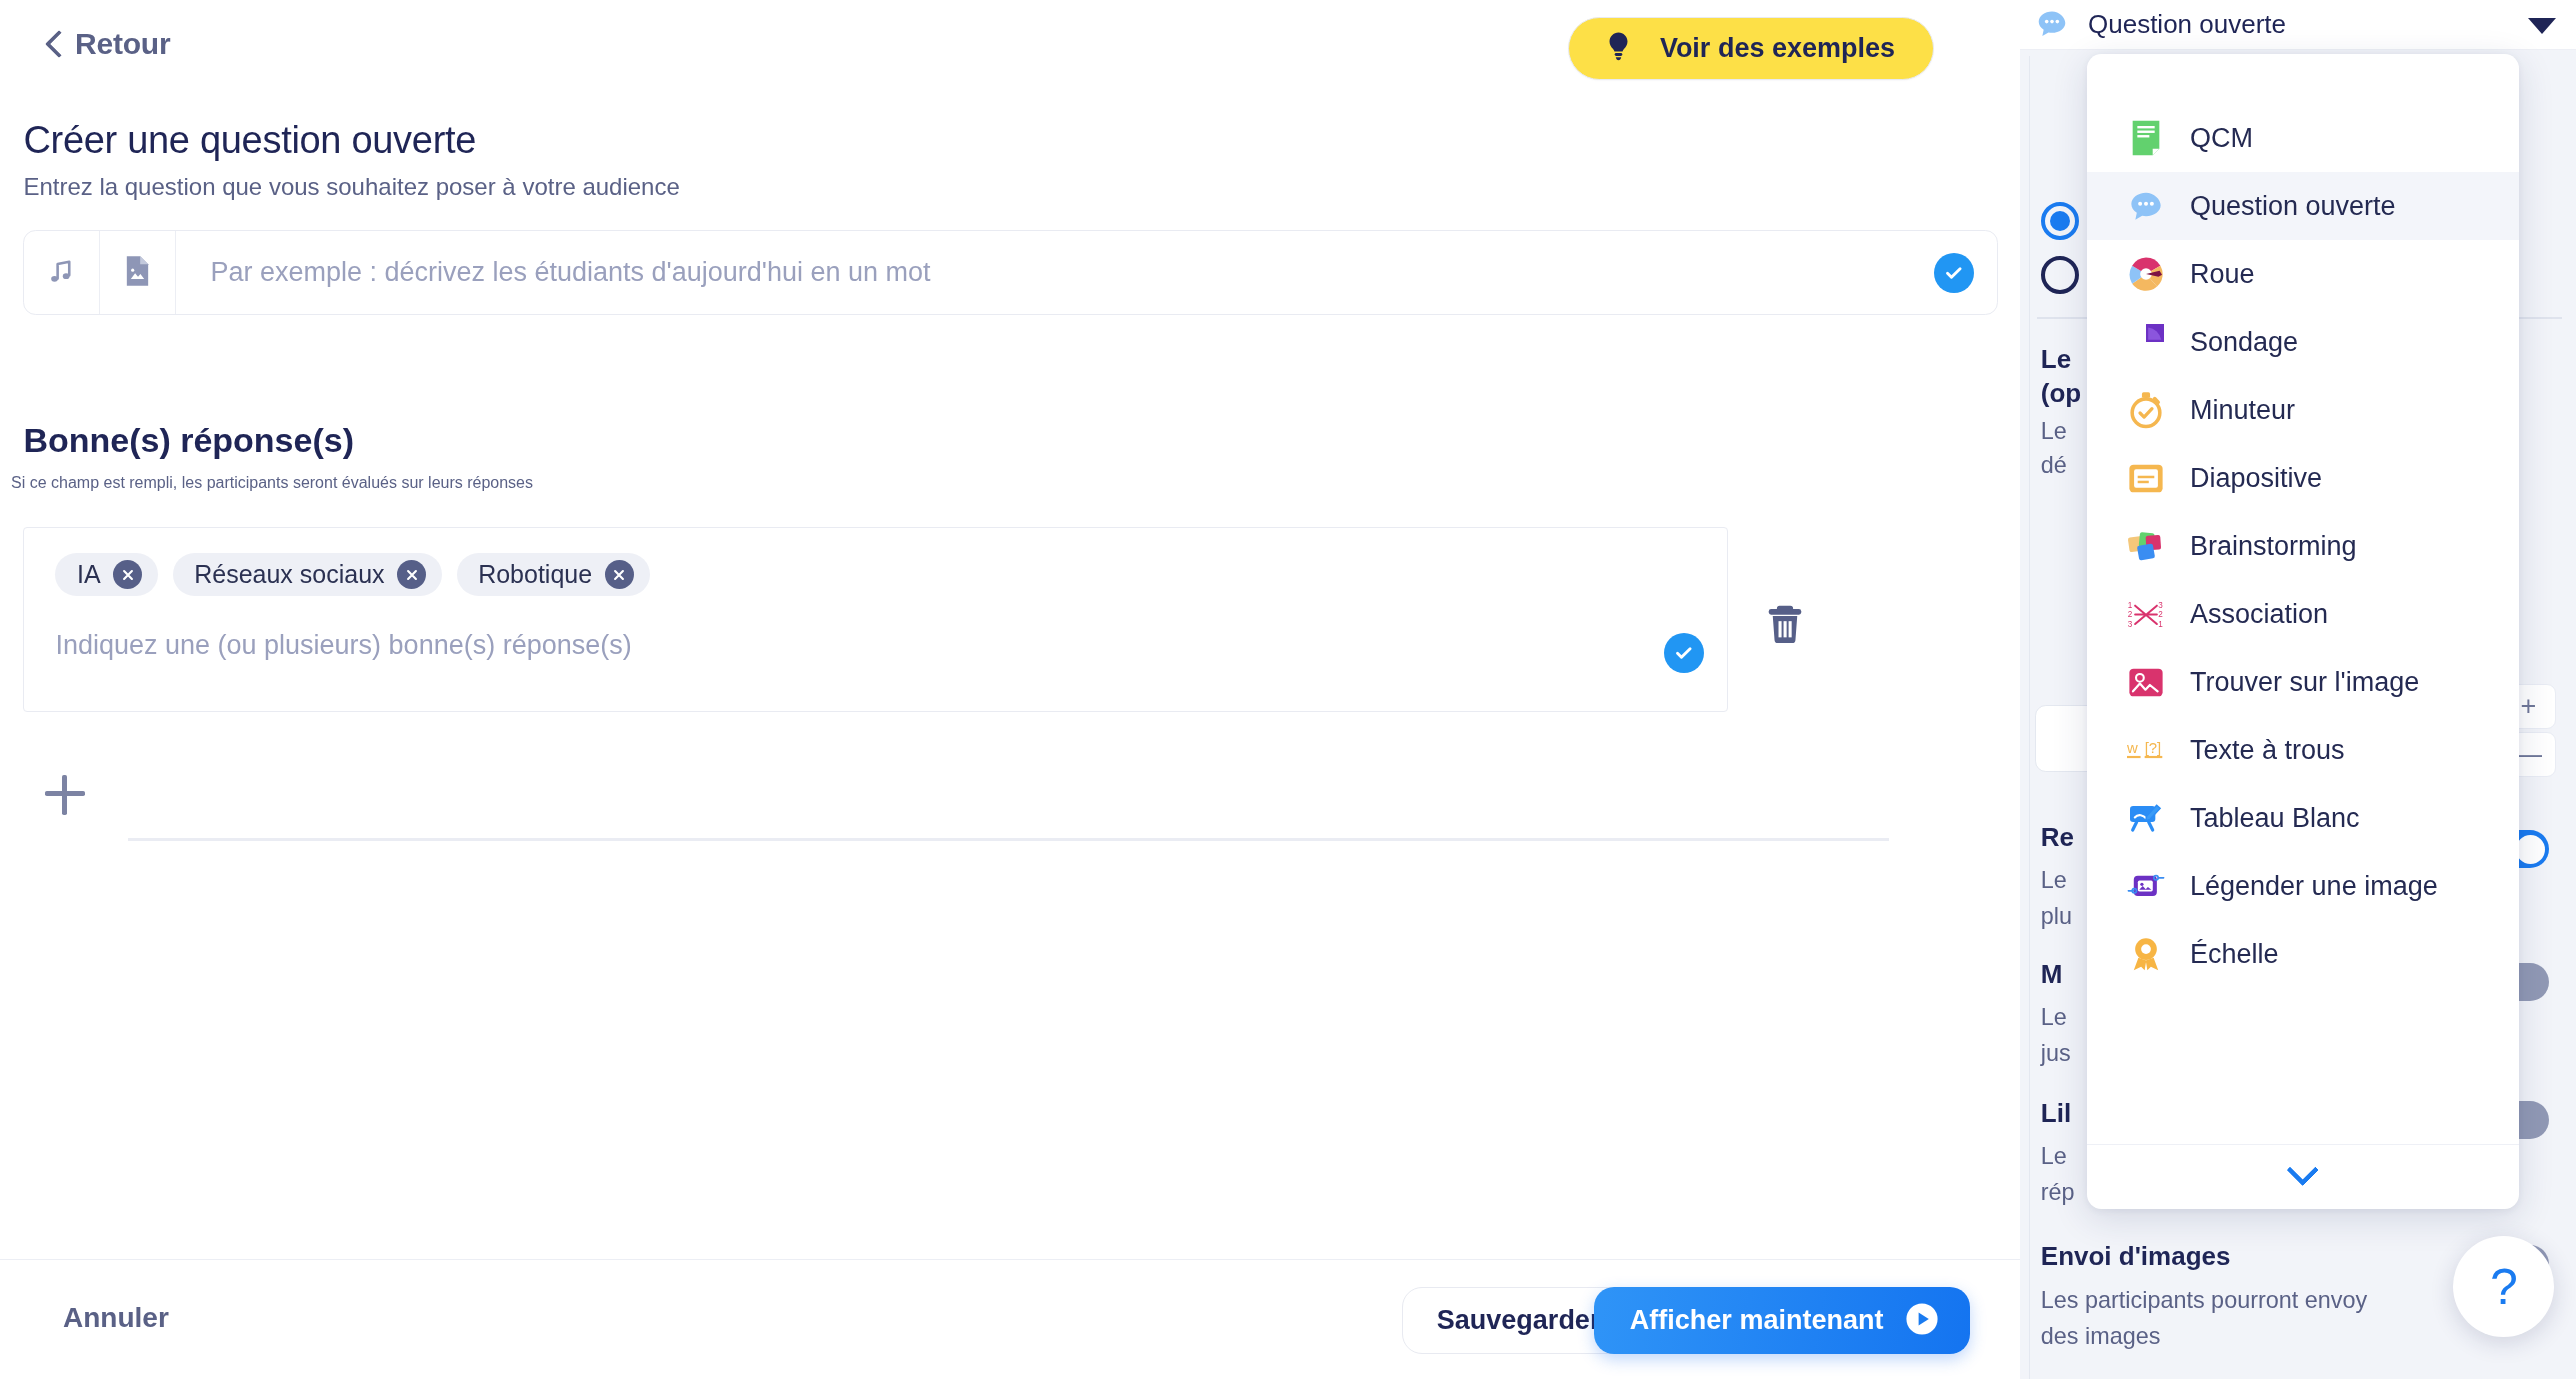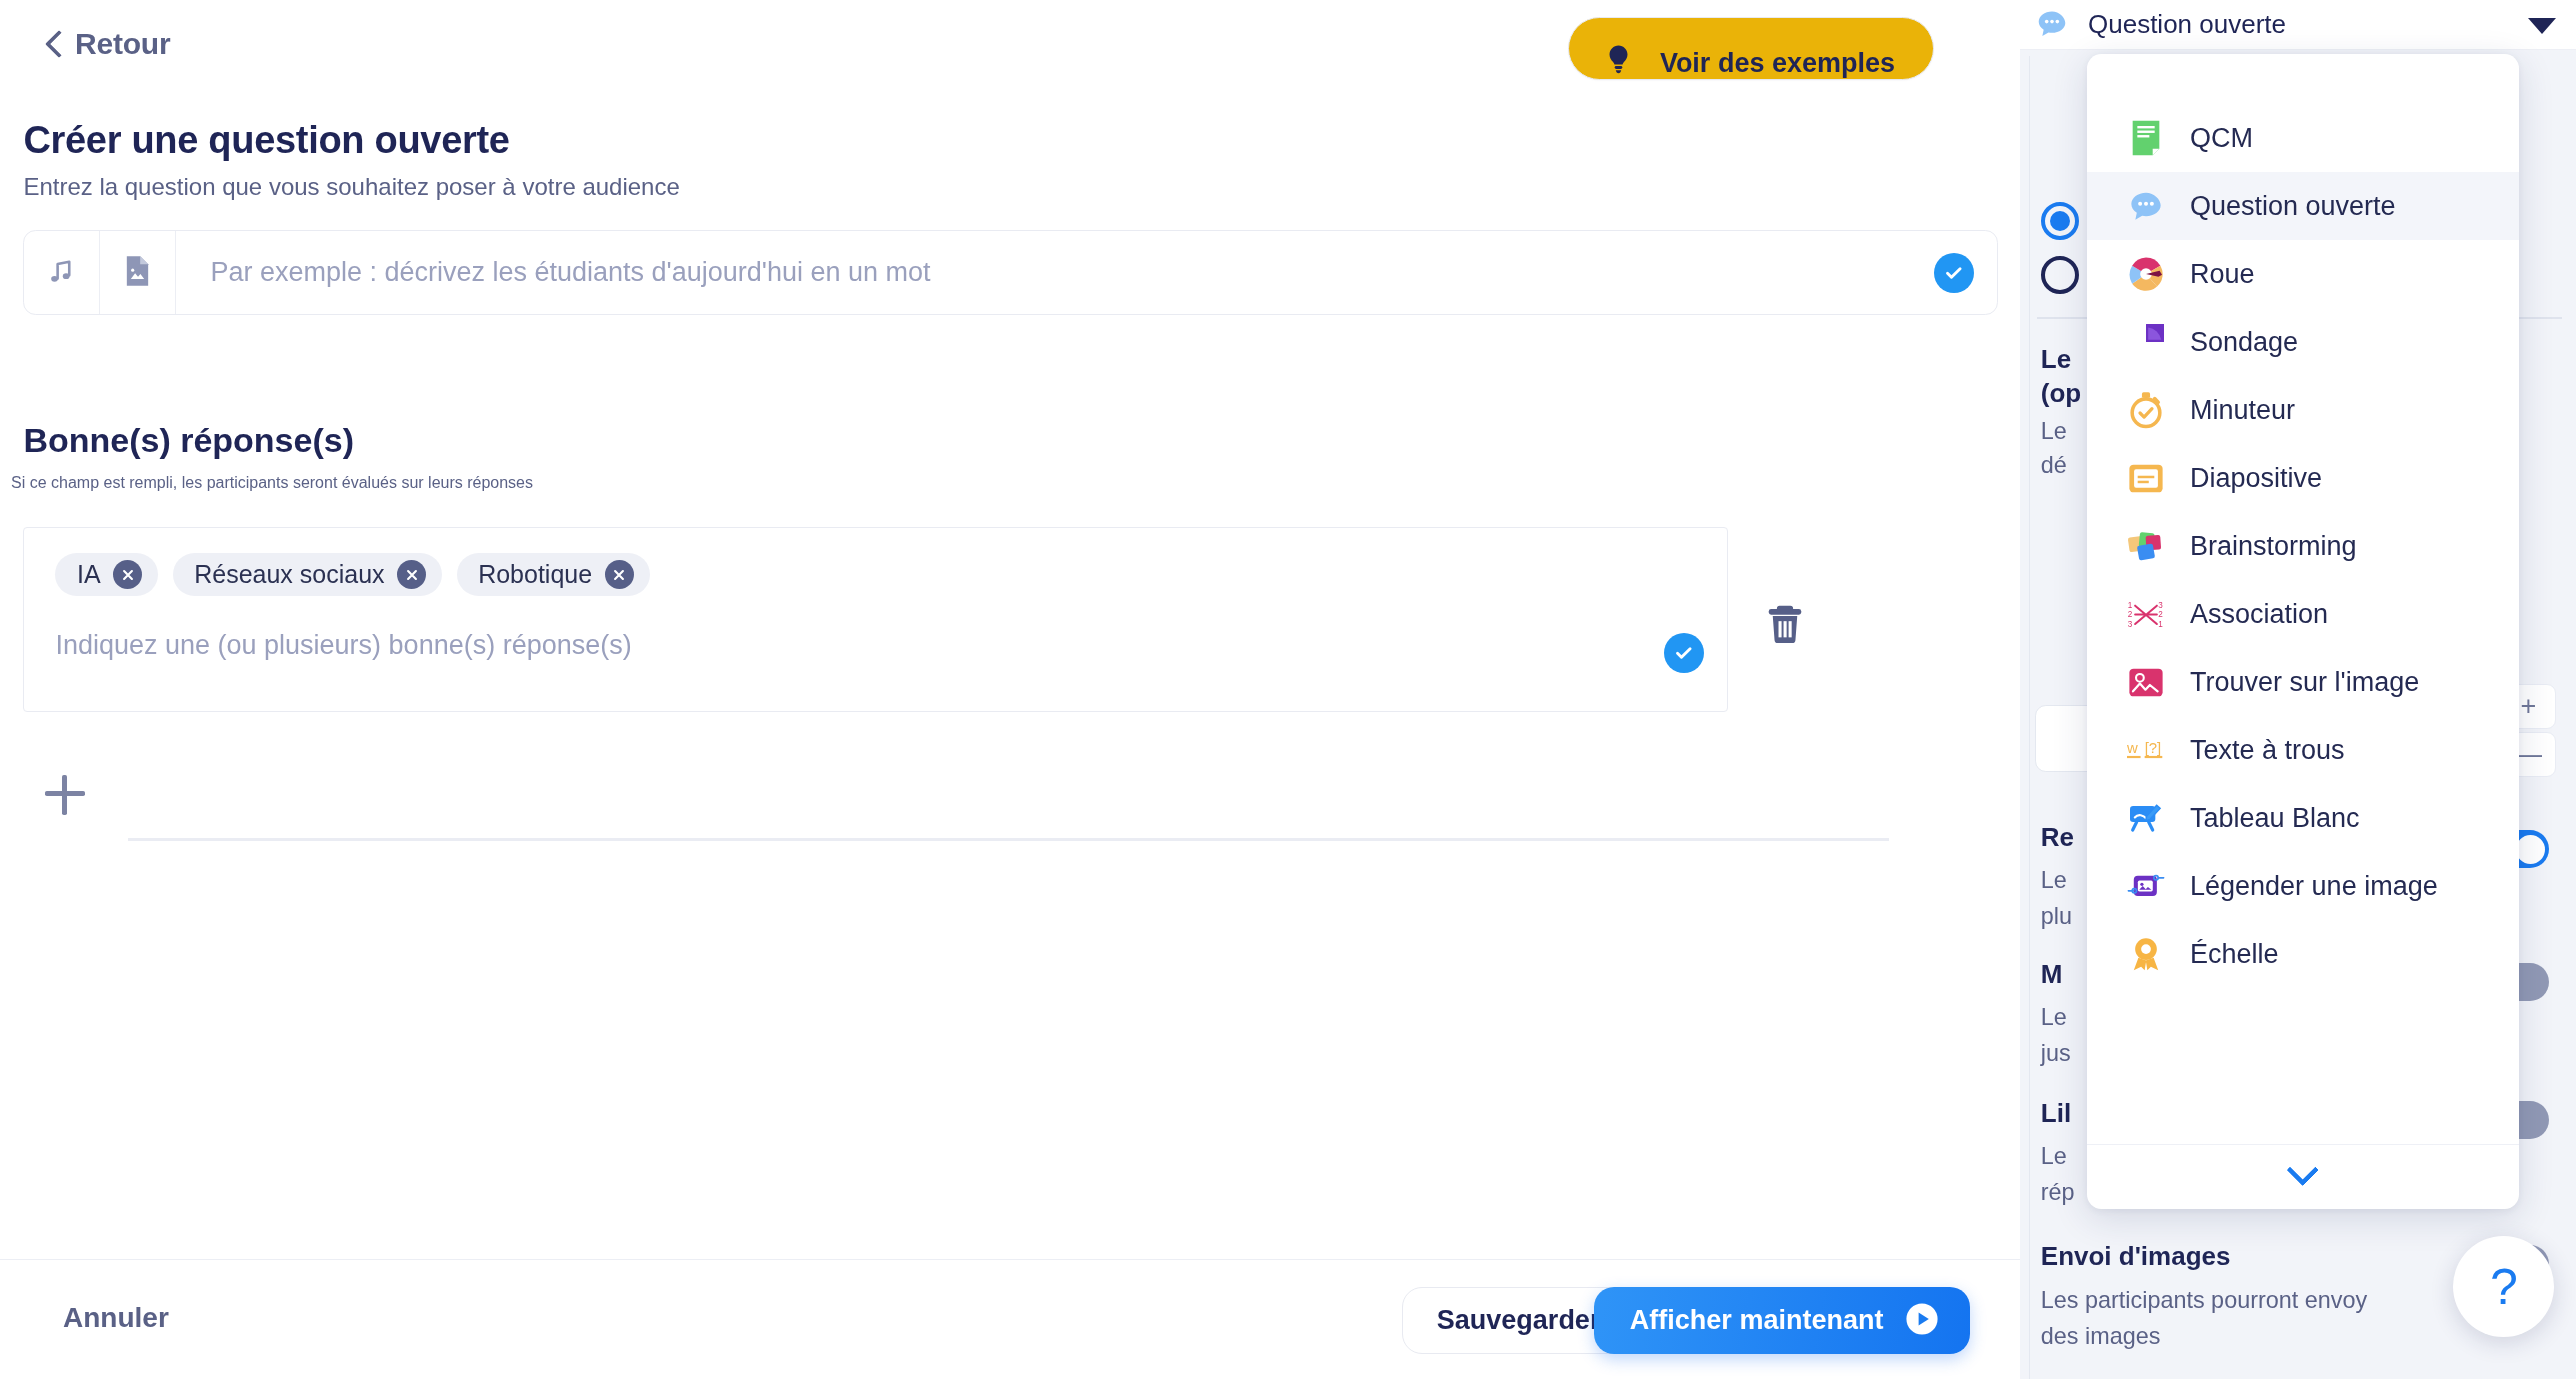--- a/index.html
+++ b/index.html
@@ -44,36 +44,36 @@
   }
   .back-label {
     font-size: 30px; font-weight: 700; color: #5a6186;
     letter-spacing: -0.2px;
   }
 
   .examples-btn {
     position: absolute;
     right: 86px; top: 17px;
     height: 63px;
-    display: flex; align-items: flex-end; gap: 28px;
+    display: flex; align-items: center; gap: 28px;
     padding: 0 38px 0 36px;
-    background: #eab308;
+    background: #fde047;
     border: 1.8px solid #e8eaf1;
     border-radius: 32px;
     cursor: pointer;
     box-shadow: 0 0.9px 1.8px rgba(30,40,90,0.03);
   }
   .examples-btn .lbl {
     font-size: 27px; font-weight: 700; color: #1f2556;
     white-space: nowrap;
   }
 
   .page-title {
     position: absolute; left: 23.4px; top: 119px;
-    font-size: 38px; font-weight: 700; color: #1f2556;
+    font-size: 38px; font-weight: 400; color: #1f2556;
     letter-spacing: -0.3px;
   }
   .page-sub {
     position: absolute; left: 23.4px; top: 173px;
     font-size: 24px; color: #5a6186; font-weight: 400;
   }
 
   
   .q-row {
     position: absolute;

